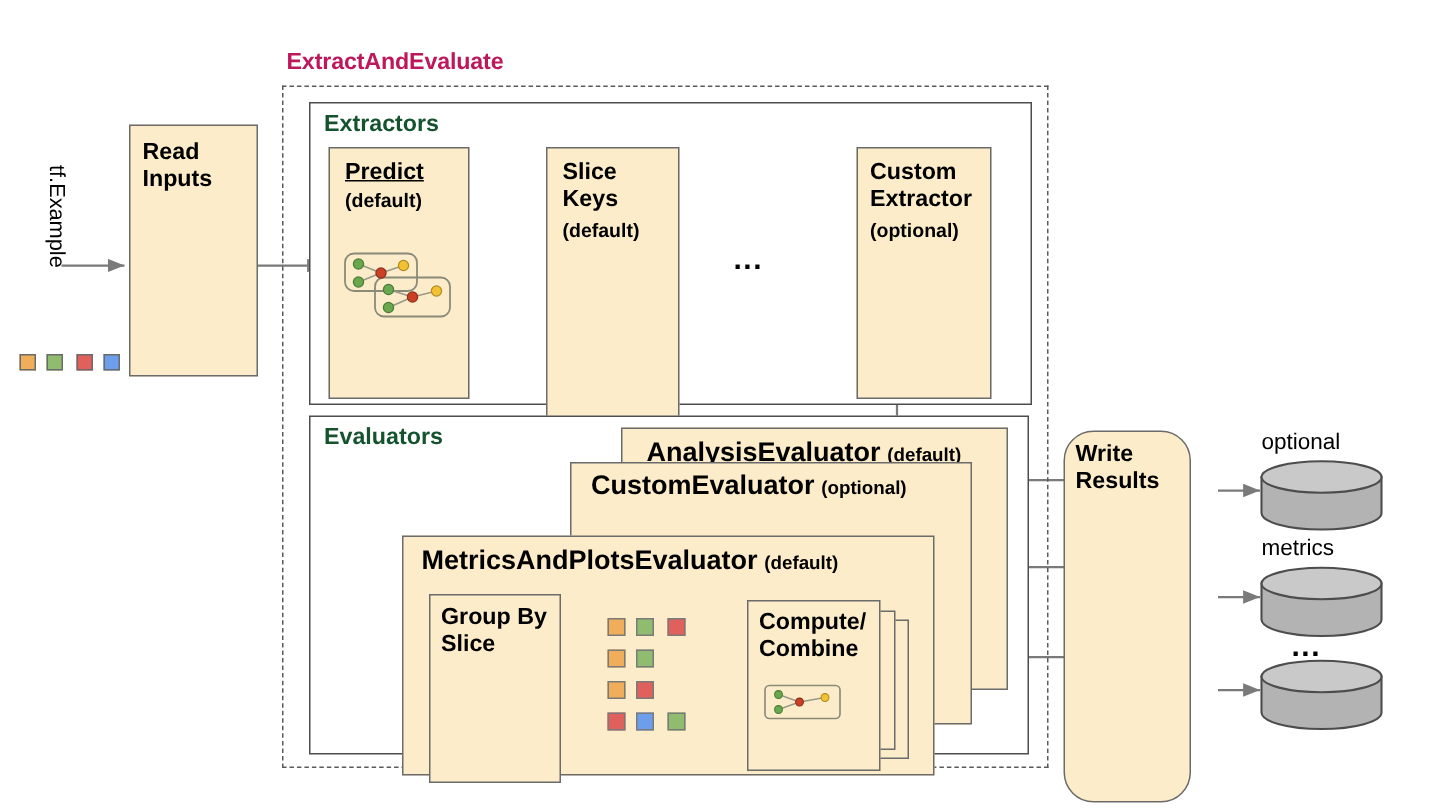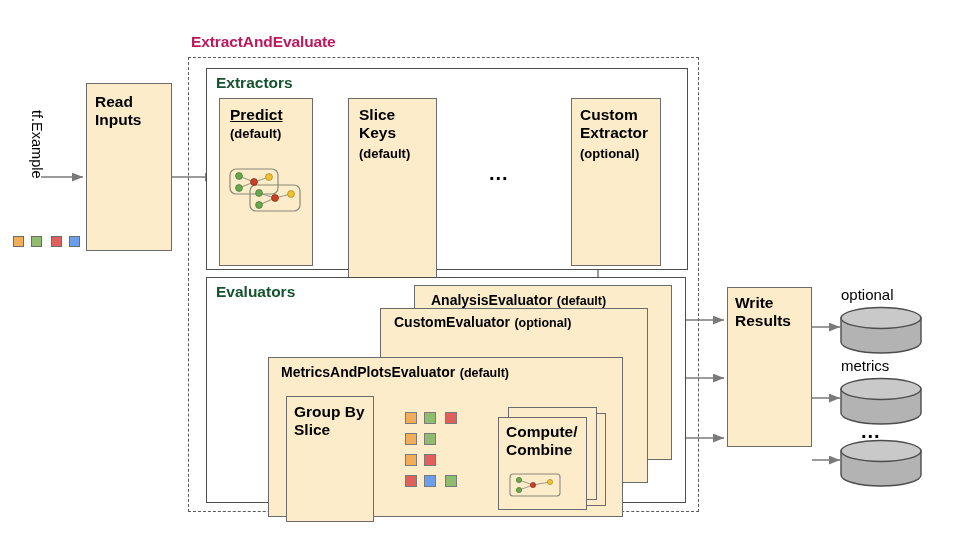--- a/index.html
+++ b/index.html
@@ -20,21 +20,21 @@
   }
   .dashbox{
     background:transparent;border:1.6px dashed #5a5a5a;
   }
   .ttl-outer{
     font-size:15.5px;font-weight:bold;color:#be185d;letter-spacing:-0.1px;
   }
   .box-title{font-size:15.5px;font-weight:bold;color:#14532d;}
   .node-title{font-size:15.5px;font-weight:bold;line-height:1.15;color:#000;}
   .node-sub{font-size:13px;font-weight:bold;color:#000;}
-  .card-title{font-size:14px;font-weight:bold;color:#000;white-space:nowrap;}
+  .card-title{font-size:18px;font-weight:bold;color:#000;white-space:nowrap;}
   .card-sub{font-size:12.5px;font-weight:bold;color:#000;}
 
   
   .vtext{
     position:absolute;font-size:14.5px;color:#000;
     transform-origin:0 0;transform:rotate(90deg);
     white-space:nowrap;
   }
 
   
@@ -133,21 +133,21 @@
       <circle cx="13" cy="21" r="3.4" fill="#6aa84f" stroke="#4a7a35" stroke-width="0.8"></circle>
       <circle cx="28" cy="15" r="3.4" fill="#cc4125" stroke="#8a2c18" stroke-width="0.8"></circle>
       <circle cx="43" cy="10" r="3.4" fill="#f1c232" stroke="#b08a1e" stroke-width="0.8"></circle>
       <circle cx="33" cy="26" r="3.4" fill="#6aa84f" stroke="#4a7a35" stroke-width="0.8"></circle>
       <circle cx="33" cy="38" r="3.4" fill="#6aa84f" stroke="#4a7a35" stroke-width="0.8"></circle>
       <circle cx="49" cy="31" r="3.4" fill="#cc4125" stroke="#8a2c18" stroke-width="0.8"></circle>
       <circle cx="65" cy="27" r="3.4" fill="#f1c232" stroke="#b08a1e" stroke-width="0.8"></circle>
     </svg>
   </div>
 
-  <div class="abs tanbox" style="left:348px;top:98px;width:89px;height:211px;">
+  <div class="abs tanbox" style="left:364px;top:98px;width:89px;height:211px;">
     <div class="node-title" style="position:absolute;left:10px;top:7px;">Slice
 Keys</div>
     <div class="node-sub" style="position:absolute;left:10px;top:47px;">(default)</div>
   </div>
 
   <div class="dots" style="left:489px;top:162px;">...</div>
 
   <div class="abs tanbox" style="left:571px;top:98px;width:90px;height:168px;">
     <div class="node-title" style="position:absolute;left:8px;top:7px;">Custom
 Extractor</div>
@@ -194,39 +194,39 @@
       <span class="chip-sm" style="left:0px;top:42px;background:#f0ad5a;"></span>
       <span class="chip-sm" style="left:19px;top:42px;background:#e0615c;"></span>
 
       <span class="chip-sm" style="left:0px;top:63px;background:#e0615c;"></span>
       <span class="chip-sm" style="left:19px;top:63px;background:#6c9eec;"></span>
       <span class="chip-sm" style="left:40px;top:63px;background:#8fbc6e;"></span>
     </div>
 
     <div class="abs" style="left:248px;top:55px;width:89px;height:93px;background:#fcecc9;border:1.3px solid #6b6b6b;"></div>
     <div class="abs" style="left:239px;top:49px;width:89px;height:93px;background:#fcecc9;border:1.3px solid #6b6b6b;"></div>
-    <div class="abs" style="left:229px;top:59px;width:89px;height:93px;background:#fcecc9;border:1.3px solid #6b6b6b;">
+    <div class="abs" style="left:229px;top:42px;width:89px;height:114px;background:#fcecc9;border:1.3px solid #6b6b6b;">
       <div class="node-title" style="position:absolute;left:7px;top:5px;">Compute/
 Combine</div>
       <svg style="position:absolute;left:10px;top:55px;width:60px;height:30px;overflow:visible;">
         <rect x="1" y="1" width="50" height="22" rx="3" fill="none" stroke="#8a8a7a" stroke-width="1.1"></rect>
         <g stroke="#9a9a8a" stroke-width="1">
           <line x1="10" y1="7" x2="24" y2="12"></line>
           <line x1="10" y1="17" x2="24" y2="12"></line>
           <line x1="24" y1="12" x2="41" y2="9"></line>
         </g>
         <circle cx="10" cy="7" r="2.6" fill="#6aa84f" stroke="#4a7a35" stroke-width="0.7"></circle>
         <circle cx="10" cy="17" r="2.6" fill="#6aa84f" stroke="#4a7a35" stroke-width="0.7"></circle>
         <circle cx="24" cy="12" r="2.6" fill="#cc4125" stroke="#8a2c18" stroke-width="0.7"></circle>
         <circle cx="41" cy="9" r="2.6" fill="#f1c232" stroke="#b08a1e" stroke-width="0.7"></circle>
       </svg>
     </div>
   </div>
 
-  <div class="abs tanbox" style="left:727px;top:287px;width:85px;height:160px;">
+  <div class="abs tanbox" style="left:709px;top:287px;width:85px;height:248px;border-radius:20px;">
     <div class="node-title" style="position:absolute;left:7px;top:6px;">Write
 Results</div>
   </div>
 
   <div class="cyl-label" style="left:841px;top:286px;">optional</div>
   <svg class="abs" style="left:840px;top:307px;width:82px;height:46px;overflow:visible;">
     <path d="M1,11 L1,35 A40,11 0 0 0 81,35 L81,11 Z" fill="#b3b3b3" stroke="#4d4d4d" stroke-width="1.4"></path>
     <ellipse cx="41" cy="11" rx="40" ry="10.5" fill="#c9c9c9" stroke="#4d4d4d" stroke-width="1.4"></ellipse>
   </svg>
 

